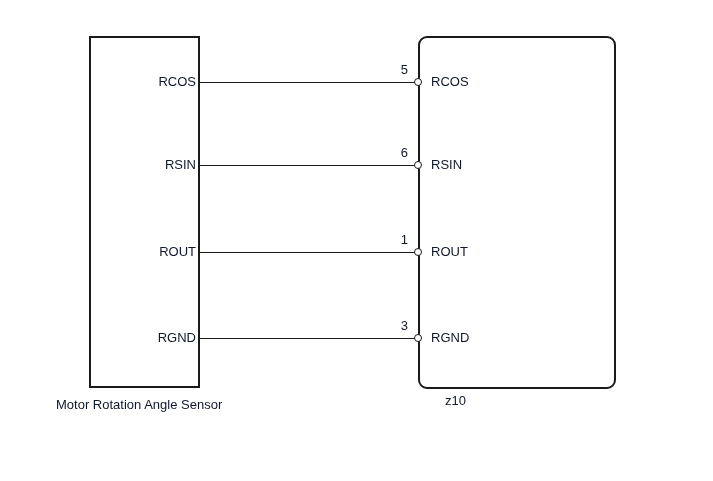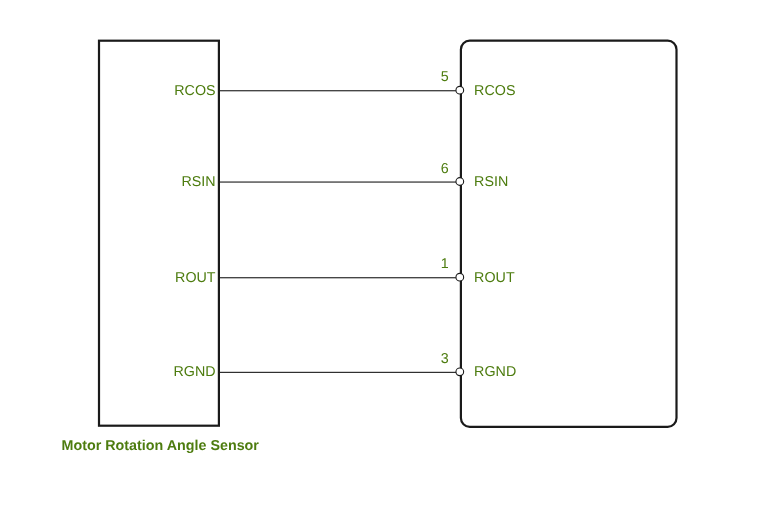--- a/index.html
+++ b/index.html
@@ -6,21 +6,21 @@
     margin: 0;
     padding: 0;
     background: #ffffff;
   }
   #canvas {
     position: relative;
     width: 713px;
     height: 481px;
     background: #ffffff;
     font-family: "Liberation Sans", "DejaVu Sans", sans-serif;
-    color: #4d7c0f;
+    color: #0f172a;
     overflow: hidden;
   }
   .box {
     position: absolute;
     box-sizing: border-box;
     border: 2px solid #1a1a1a;
     background: #ffffff;
   }
   #sensor-box {
     left: 89px;
@@ -75,21 +75,20 @@
   }
   .caption {
     position: absolute;
     font-size: 13px;
     line-height: 15px;
     white-space: nowrap;
   }
   #sensor-caption {
     left: 56px;
     top: 397px;
-    font-weight: bold;
   }
   #ecu-caption {
     left: 445px;
     top: 393px;
   }
 </style>
 </head>
 <body>
 
 <div id="canvas">
@@ -116,15 +115,16 @@
   <span class="label right-signal" style="top:245px">ROUT</span>
 
   <div class="wire" style="top:338px"></div>
   <span class="label left-signal" style="top:331px">RGND</span>
   <span class="label pin-number" style="top:319px">3</span>
   <div class="terminal-circle" style="top:334px"></div>
   <span class="label right-signal" style="top:331px">RGND</span>
 
   <div id="sensor-caption" class="caption">Motor Rotation Angle Sensor</div>
   <div id="ecu-caption" class="caption">
+    <div>z10</div>
   </div>
 
 </div>
 
 </body></html>

